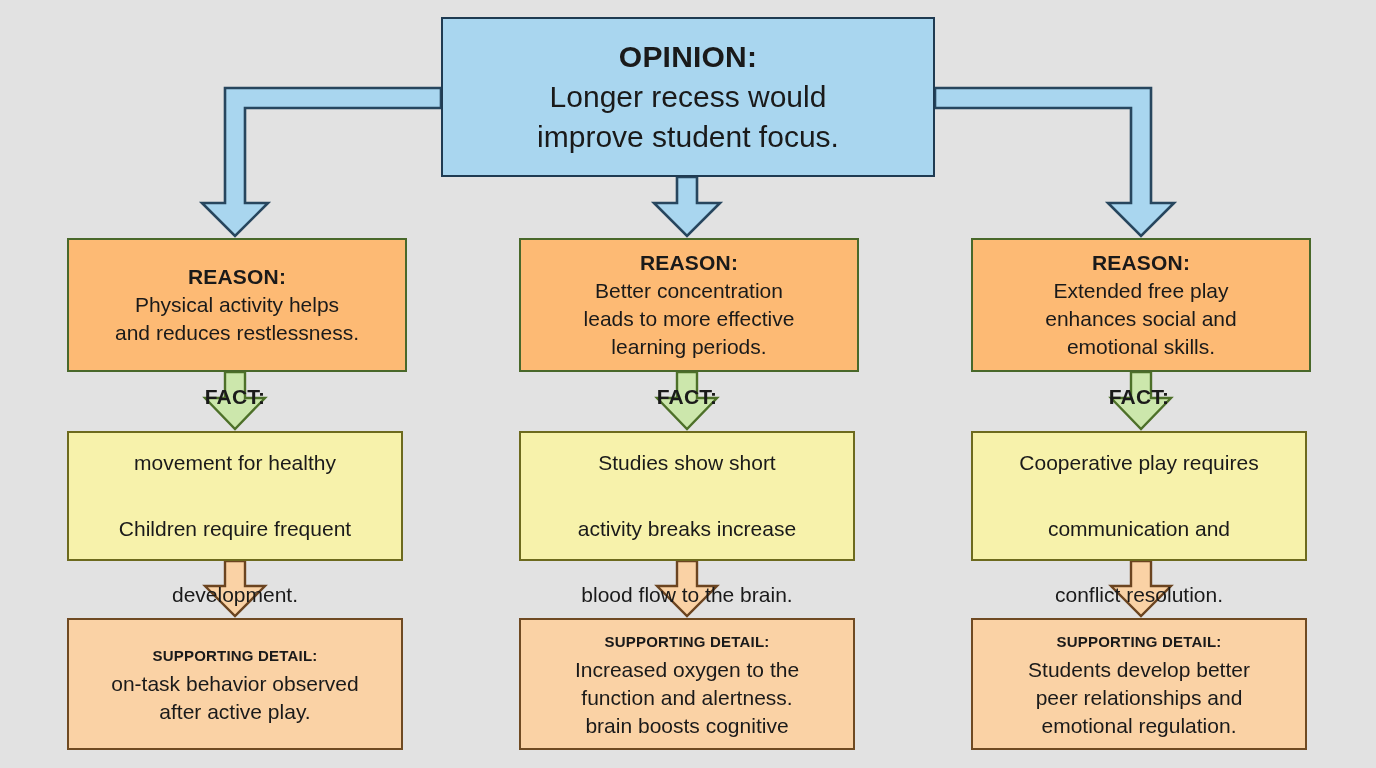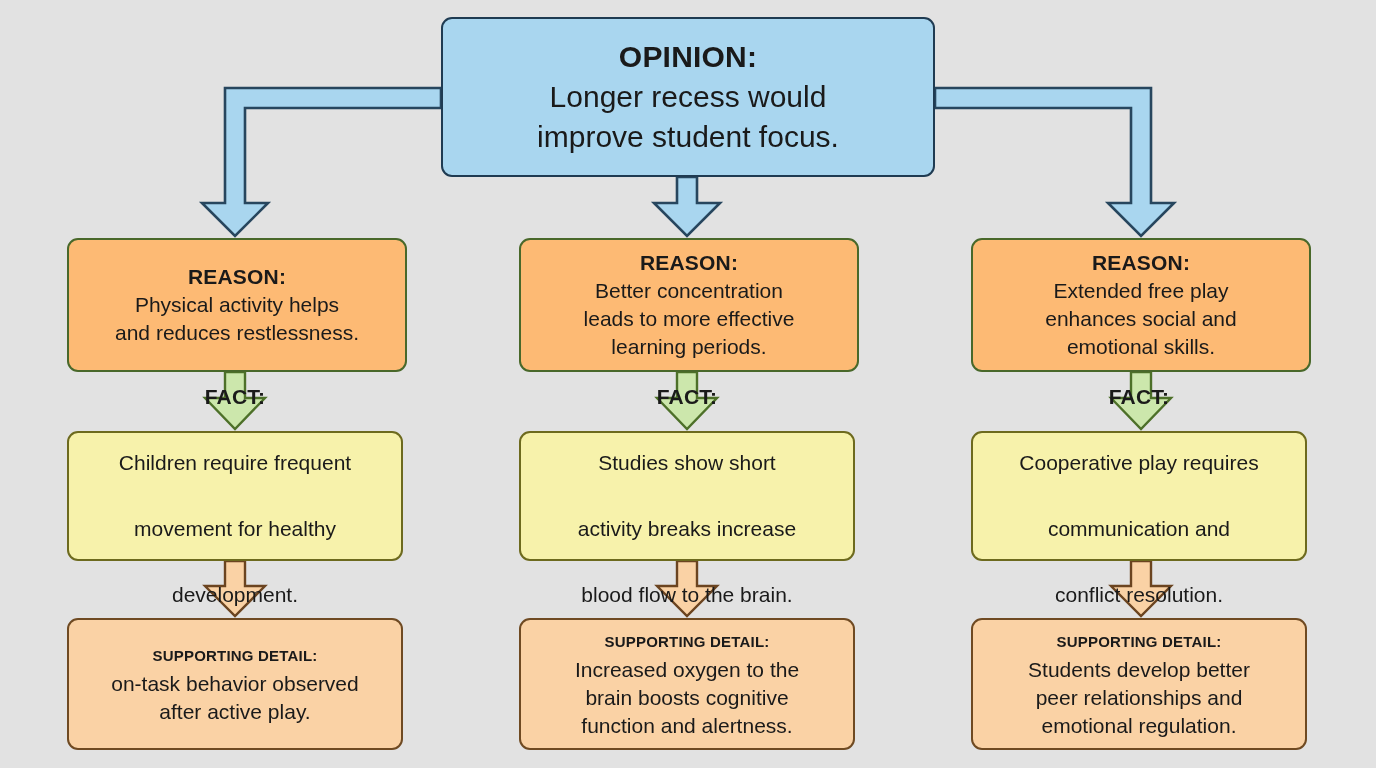--- a/index.html
+++ b/index.html
@@ -24,21 +24,21 @@
     position: absolute;
     left: 0;
     top: 0;
     width: 1376px;
     height: 768px;
     pointer-events: none;
   }
   .node {
     position: absolute;
     box-sizing: border-box;
-    border-radius: 11px;
+    border-radius: 0;
     display: flex;
     flex-direction: column;
     align-items: center;
     justify-content: center;
     text-align: center;
     color: #1a1a1a;
     z-index: 3;
   }
   .node .label {
     font-weight: bold;
@@ -177,22 +177,22 @@
 
   <div class="node reason col-2">
     <div class="label">REASON:</div>
     <div class="body">Extended free play</div>
     <div class="body">enhances social and</div>
     <div class="body">emotional skills.</div>
   </div>
 
   <div class="node fact col-0">
     <div class="label">FACT:</div>
+    <div class="body">movement for healthy</div>
     <div class="body">Children require frequent</div>
-    <div class="body">movement for healthy</div>
     <div class="body">development.</div>
   </div>
 
   <div class="node fact col-1">
     <div class="label">FACT:</div>
     <div class="body">Studies show short</div>
     <div class="body">activity breaks increase</div>
     <div class="body">blood flow to the brain.</div>
   </div>
 
@@ -205,22 +205,22 @@
 
   <div class="node detail col-0">
     <div class="label">SUPPORTING DETAIL:</div>
     <div class="body">on-task behavior observed</div>
     <div class="body">after active play.</div>
   </div>
 
   <div class="node detail col-1">
     <div class="label">SUPPORTING DETAIL:</div>
     <div class="body">Increased oxygen to the</div>
+    <div class="body">function and alertness.</div>
     <div class="body">brain boosts cognitive</div>
-    <div class="body">function and alertness.</div>
   </div>
 
   <div class="node detail col-2">
     <div class="label">SUPPORTING DETAIL:</div>
     <div class="body">Students develop better</div>
     <div class="body">peer relationships and</div>
     <div class="body">emotional regulation.</div>
   </div>
 
 </div>

